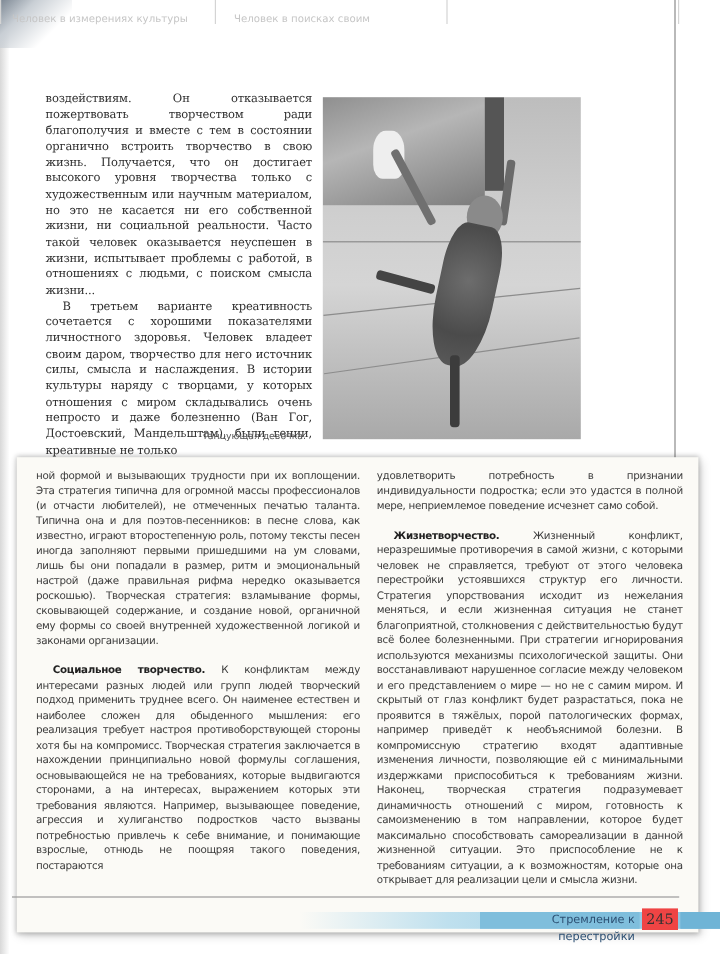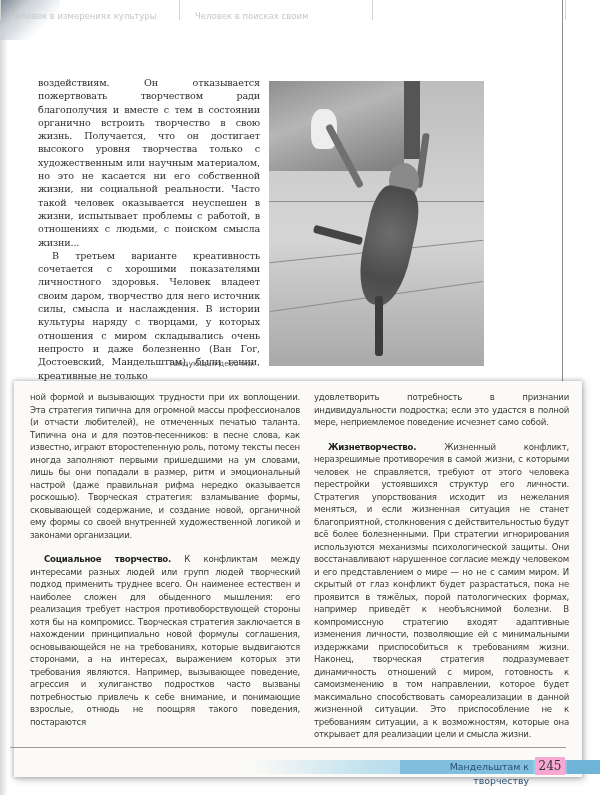--- a/index.html
+++ b/index.html
@@ -118,21 +118,21 @@
   }
   .footer-title {
     position: absolute; left: 400px; top: 760px; width: 133px; height: 14px;
     font-family: "DejaVu Sans", sans-serif; font-size: 9.4px; line-height: 14px;
     color: #2c4f72; text-align: right; background: #7fbedc;
     padding-right: 4px; box-sizing: border-box;
   }
   .page-number {
     position: absolute; left: 535px; top: 757px; width: 30px; height: 18px;
     font-family: "DejaVu Serif", serif; font-size: 12px; line-height: 18px;
-    color: #333; background: #f9a8d4; text-align: center;
+    color: #333; background: #ef4444; text-align: center;
   }
   .footer-end {
     position: absolute; left: 567px; top: 760px; width: 33px; height: 14px;
     background: #6fb4d6;
   }
 </style>
 </head>
 <body>
 
 <div class="left-shade"></div>
@@ -177,15 +177,15 @@
   </div>
   <div class="box-col col-right">
     <p class="cont">удовлетворить потребность в признании индивидуальности подростка; если это удастся в полной мере, неприемлемое поведение исчезнет само собой.</p>
     <p class="indent"><span class="lead">Жизнетворчество.</span><span> Жизненный конфликт, неразрешимые противоречия в самой жизни, с которыми человек не справляется, требуют от этого человека перестройки устоявшихся структур его личности. Стратегия упорствования исходит из нежелания меняться, и если жизненная ситуация не станет благоприятной, столкновения с действительностью будут всё более болезненными. При стратегии игнорирования используются механизмы психологической защиты. Они восстанавливают нарушенное согласие между человеком и его представлением о мире — но не с самим миром. И скрытый от глаз конфликт будет разрастаться, пока не проявится в тяжёлых, порой патологических формах, например приведёт к необъяснимой болезни. В компромиссную стратегию входят адаптивные изменения личности, позволяющие ей с минимальными издержками приспособиться к требованиям жизни. Наконец, творческая стратегия подразумевает динамичность отношений с миром, готовность к самоизменению в том направлении, которое будет максимально способствовать самореализации в данной жизненной ситуации. Это приспособление не к требованиям ситуации, а к возможностям, которые она открывает для реализации цели и смысла жизни.</span></p>
   </div>
 </div>
 
 <div class="box-bottom-rule"></div>
 
 <div class="footer-band"></div>
-<div class="footer-title">Мандельштам к творчеству</div>
+<div class="footer-title">Стремление к перестройки</div>
 <div class="page-number">245</div>
 <div class="footer-end"></div>
 
 </body></html>

